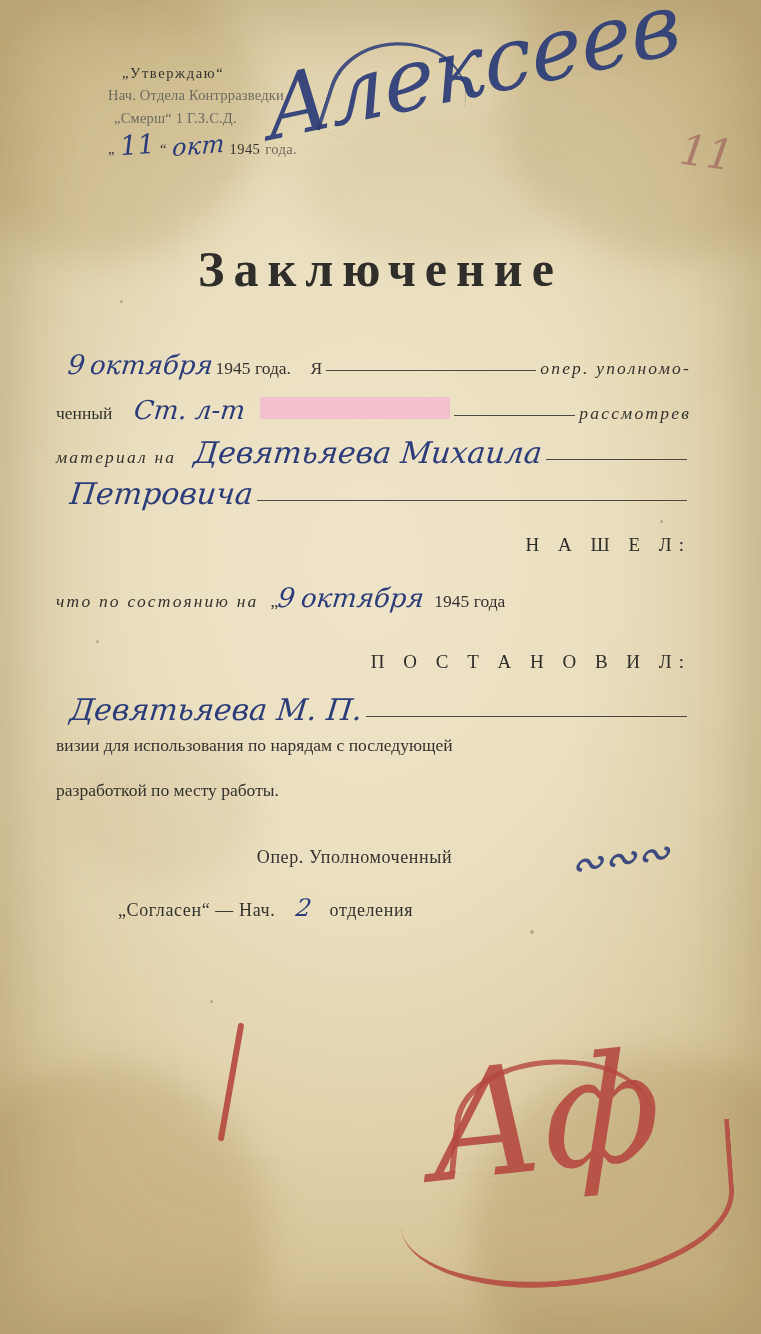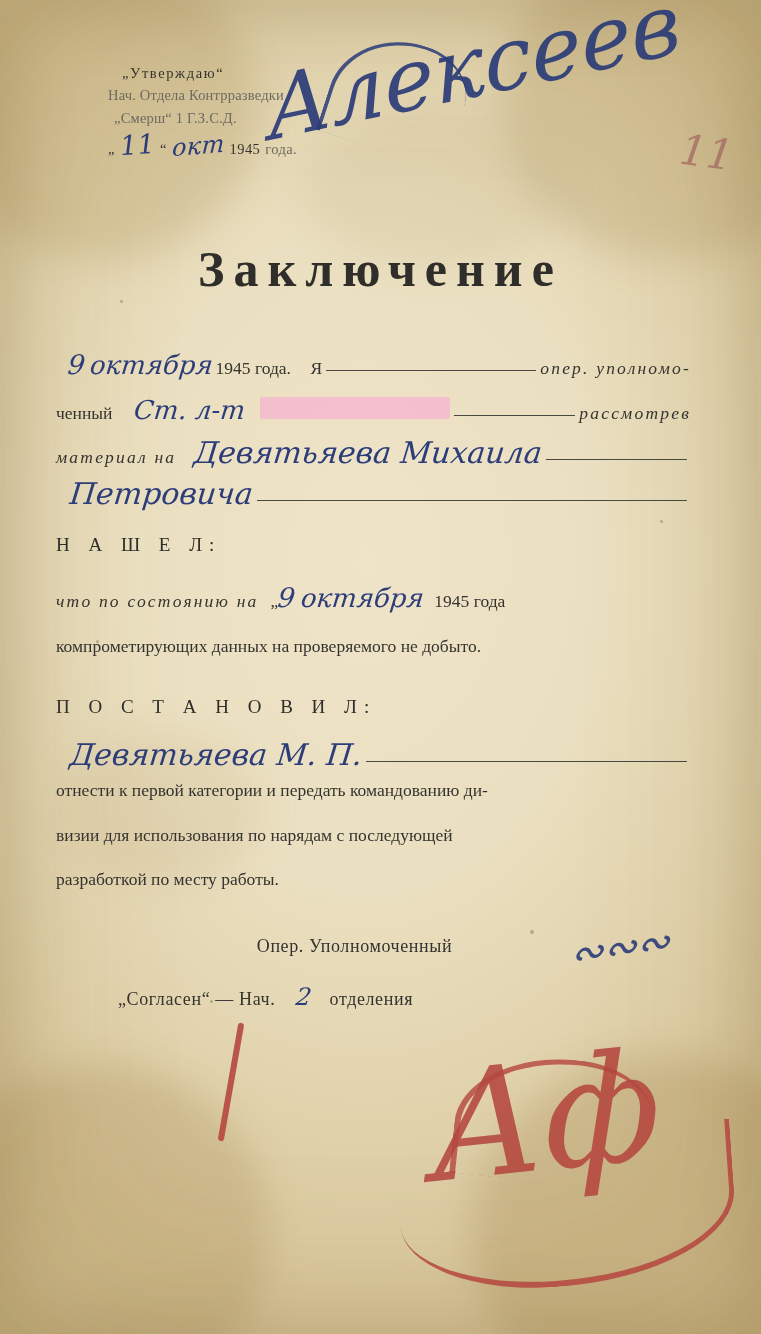--- a/index.html
+++ b/index.html
@@ -180,21 +180,21 @@
 
   .redacted {
     display: inline-block;
     background: #f6b9cf;
     border-radius: 2px;
     height: 22px;
     opacity: 0.85;
   }
 
   .centered-caps {
-    text-align: left;
+    text-align: right;
     font-size: 19px;
     font-weight: normal;
     letter-spacing: 7px;
     margin: 14px 0 10px 0;
     color: #2f2e2a;
   }
 
   
   .footer {
     margin: 34px 40px 0 44px;
@@ -374,31 +374,29 @@
         <span class="sp">что  по  состоянию  на</span>
         <span style="width:12px;"></span>
         <span>„</span>
         <span class="hand big" style="font-size:27px;">9</span>
         <span style="width:6px;"></span>
         <span class="hand big">октября</span>
         <span style="width:10px;"></span>
         <span>1945 года</span>
       </div>
 
-      <div>компрометирующих  данных  на  проверяемого  не  добыто.</div>
 
       <div class="centered-caps">П О С Т А Н О В И Л:</div>
 
       <div class="row">
         <span style="width:14px;"></span>
         <span class="hand huge">Девятьяева М. П.</span>
         <span class="rule"></span>
       </div>
 
-      <div>отнести к первой категории  и передать  командованию ди-</div>
       <div>визии  для  использования  по  нарядам   с последующей</div>
       <div>разработкой по месту работы.</div>
     </div>
 
     <div class="footer">
       <div class="line-a">Опер. Уполномоченный</div>
       <div class="sig-footer-blue">∾∾∾</div>
       <div class="line-b">
         <span>„Согласен“  —  Нач.</span>
         <span style="display:inline-block;width:10px;"></span>

